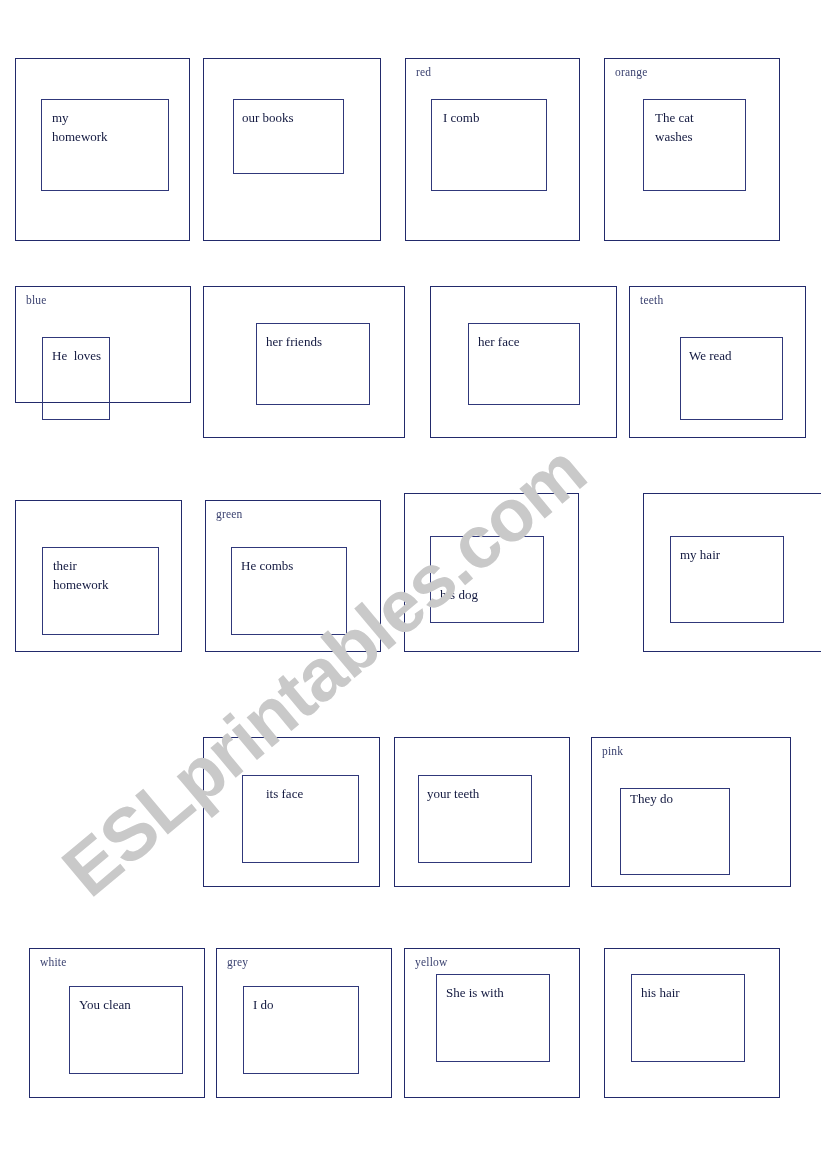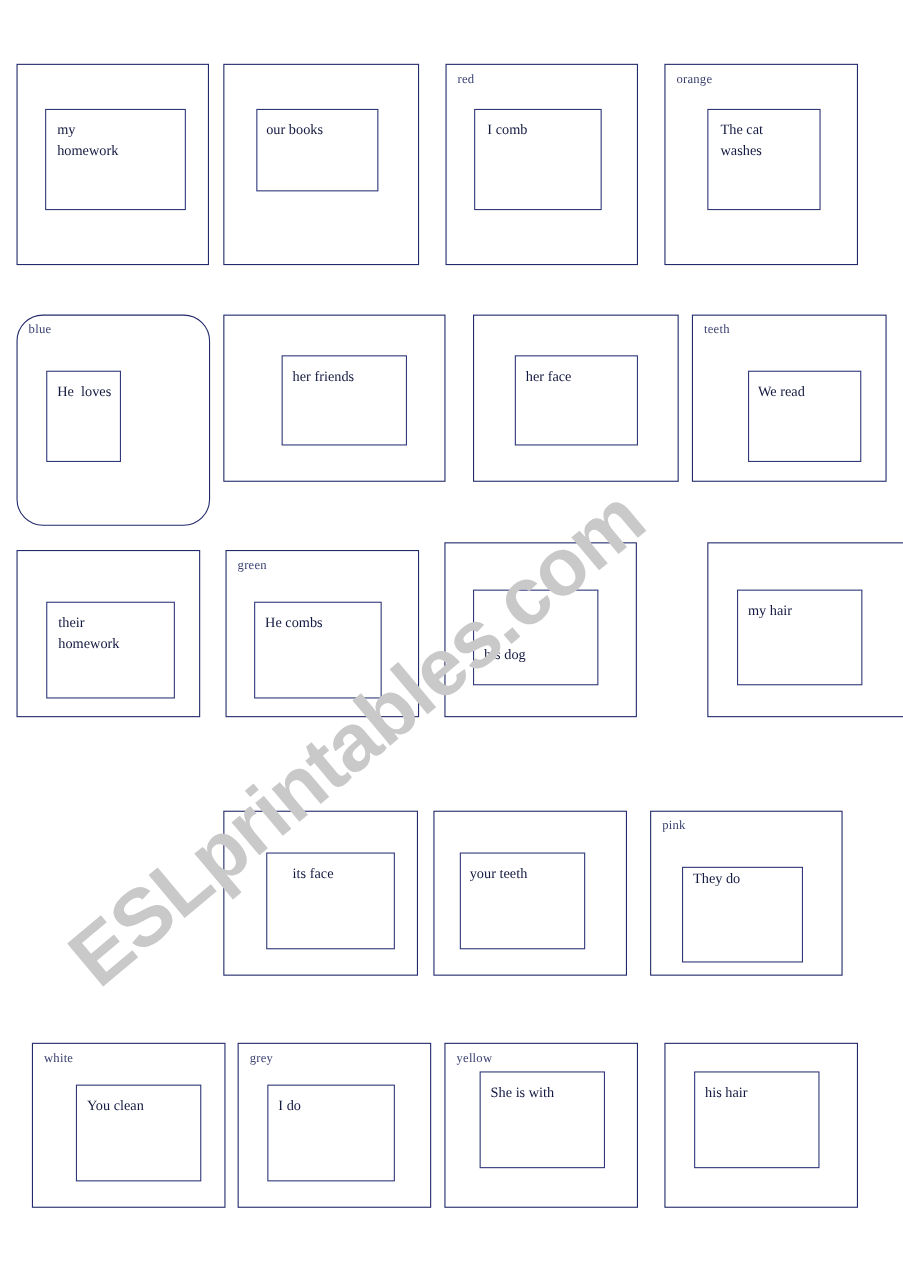--- a/index.html
+++ b/index.html
@@ -99,21 +99,21 @@
   </div>
 
   <div class="card" style="left:604px; top:58px; width:176px; height:183px;">
     <span class="card-label" style="left:10px; top:7px;">orange</span>
     <div class="inner" style="left:38px; top:40px; width:103px; height:92px;">
       <span class="inner-text" style="left:11px; top:8px;">The cat
 washes</span>
     </div>
   </div>
 
-  <div class="card" style="left:15px; top:286px; width:176px; height:192px;border-radius:24px;">
+  <div class="card" style="left:15px; top:286px; width:176px; height:117px;">
     <span class="card-label" style="left:10px; top:7px;">blue</span>
     <div class="inner" style="left:26px; top:50px; width:68px; height:83px;">
       <span class="inner-text" style="left:9px; top:8px; white-space:pre;">He  loves</span>
     </div>
   </div>
 
   <div class="card" style="left:203px; top:286px; width:202px; height:152px;">
     <span class="card-label" style="left:10px; top:7px;"></span>
     <div class="inner" style="left:52px; top:36px; width:114px; height:82px;">
       <span class="inner-text" style="left:9px; top:8px;">her friends</span>
@@ -171,21 +171,21 @@
     </div>
   </div>
 
   <div class="card" style="left:394px; top:737px; width:176px; height:150px;">
     <span class="card-label" style="left:10px; top:7px;"></span>
     <div class="inner" style="left:23px; top:37px; width:114px; height:88px;">
       <span class="inner-text" style="left:8px; top:8px;">your teeth</span>
     </div>
   </div>
 
-  <div class="card" style="left:591px; top:737px; width:175px; height:150px;">
+  <div class="card" style="left:591px; top:737px; width:200px; height:150px;">
     <span class="card-label" style="left:10px; top:7px;">pink</span>
     <div class="inner" style="left:28px; top:50px; width:110px; height:87px;">
       <span class="inner-text" style="left:9px; top:0;">They do</span>
     </div>
   </div>
 
   <div class="card" style="left:29px; top:948px; width:176px; height:150px;">
     <span class="card-label" style="left:10px; top:7px;">white</span>
     <div class="inner" style="left:39px; top:37px; width:114px; height:88px;">
       <span class="inner-text" style="left:9px; top:8px;">You clean</span>

